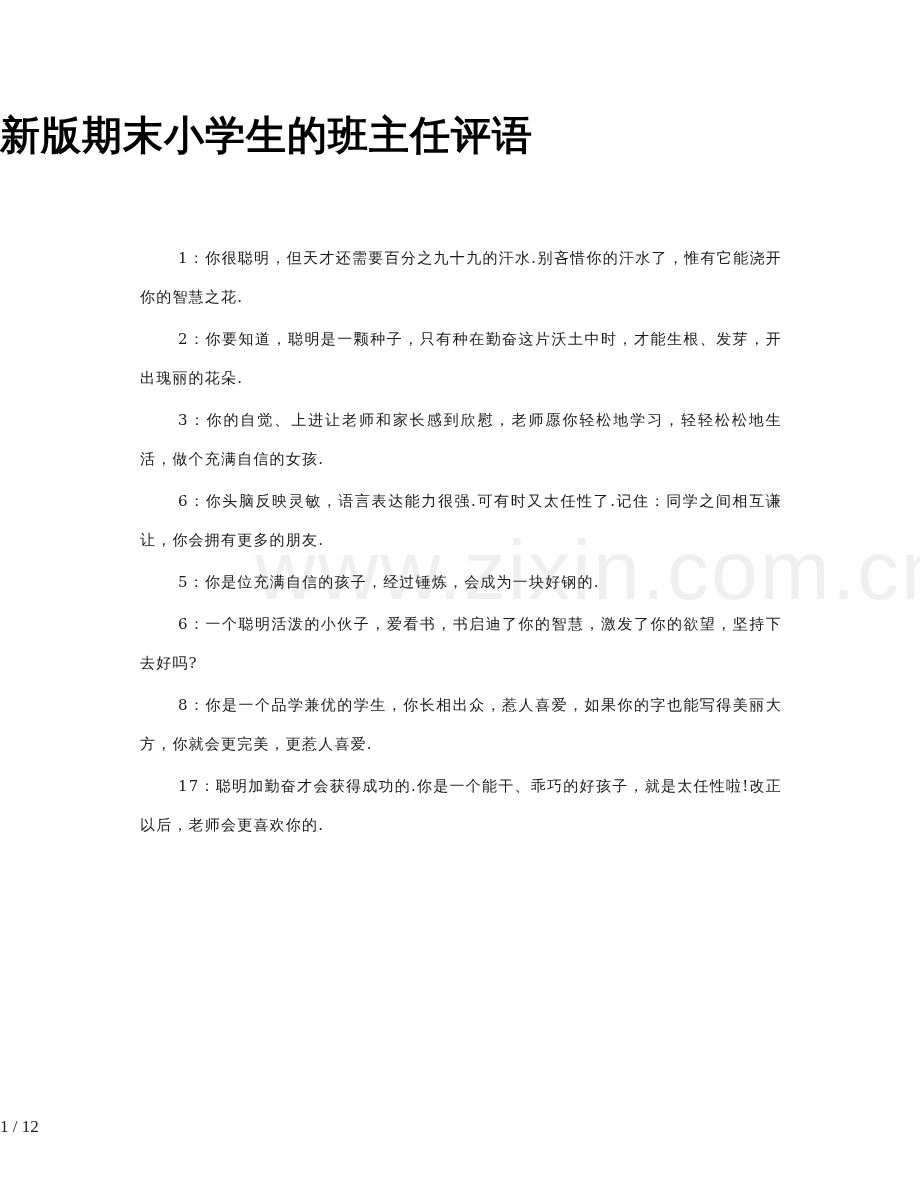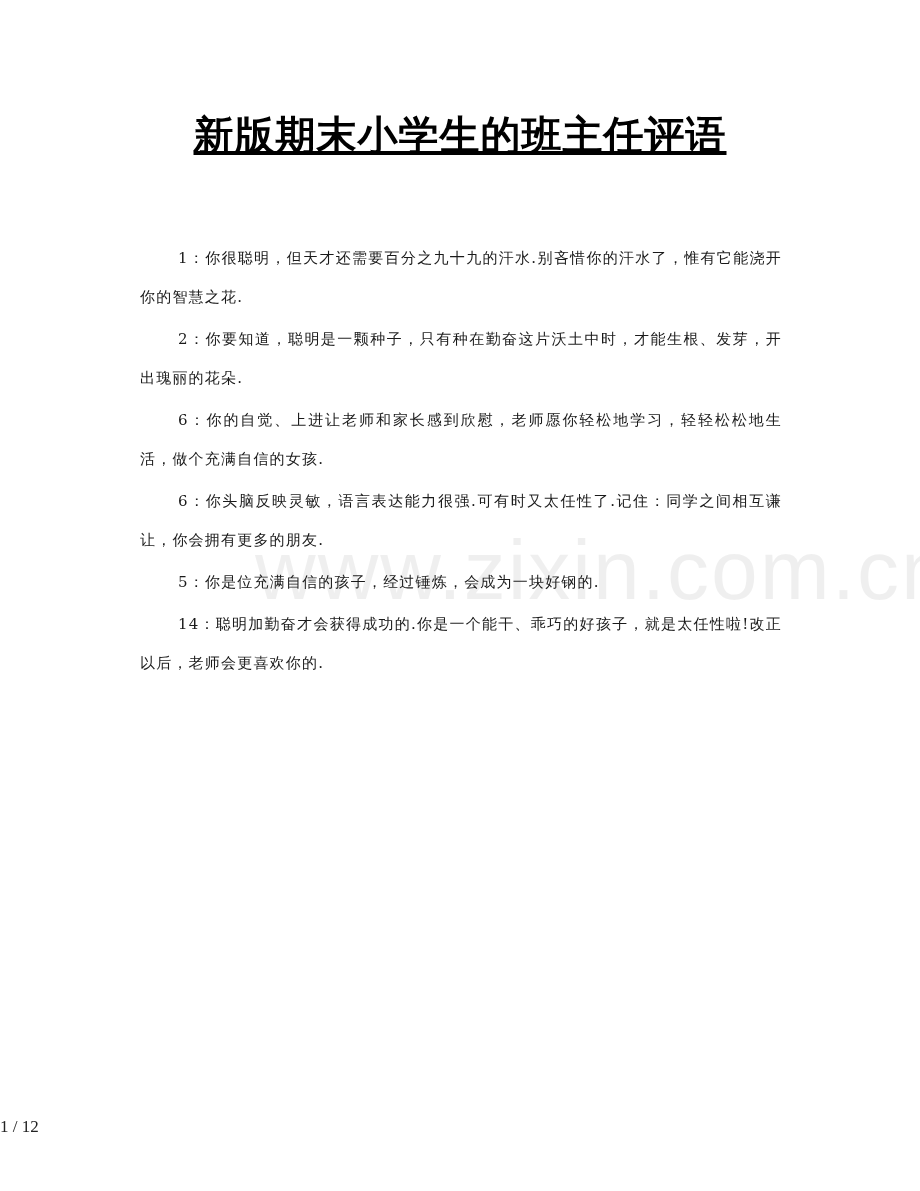--- a/index.html
+++ b/index.html
@@ -1,38 +1,40 @@
 <!DOCTYPE html>
 <html><head>
 <meta charset="utf-8">
 <style>
   html, body { margin: 0; padding: 0; background: #ffffff; }
   body { width: 920px; height: 1191px; position: relative; overflow: hidden;
          font-family: "DejaVu Serif", "Liberation Serif", serif; color: #111; }
-  .title { position: absolute; top: 108px; left: 0; width: 920px; text-align: center;
+  .title { position: absolute; top: 108px; left: 0; width: 920px; 
            font-size: 40px; font-weight: bold; letter-spacing: 1px;
-           font-family: "DejaVu Sans", sans-serif; color: #000; text-decoration: underline; }
+           font-family: "DejaVu Sans", sans-serif; color: #000; }
   .body { position: absolute; top: 236px; left: 137px; width: 648px; }
   .para { margin: 3px; font-size: 15px; line-height: 39px; text-indent: 38px;
           letter-spacing: 1.2px; text-align: justify; color: #1a1a1a; }
   .watermark { position: absolute; top: 522px; left: 255px; font-size: 84px;
                font-family: "Liberation Sans", sans-serif; color: #000; opacity: 0.06;
                letter-spacing: 2px; pointer-events: none; }
   .footer { position: absolute; top: 1117px; left: 0; width: 920px; text-align: left;
             font-size: 17px; font-family: "Liberation Serif", serif; color: #222; }
 </style>
 </head>
 <body>
 
 <div class="title">新版期末小学生的班主任评语</div>
 
 <div class="watermark">www.zixin.com.cn</div>
 
 <div class="body">
   <p class="para">1：你很聪明，但天才还需要百分之九十九的汗水.别吝惜你的汗水了，惟有它能浇开你的智慧之花.</p>
   <p class="para">2：你要知道，聪明是一颗种子，只有种在勤奋这片沃土中时，才能生根、发芽，开出瑰丽的花朵.</p>
-  <p class="para">6：你的自觉、上进让老师和家长感到欣慰，老师愿你轻松地学习，轻轻松松地生活，做个充满自信的女孩.</p>
+  <p class="para">3：你的自觉、上进让老师和家长感到欣慰，老师愿你轻松地学习，轻轻松松地生活，做个充满自信的女孩.</p>
   <p class="para">6：你头脑反映灵敏，语言表达能力很强.可有时又太任性了.记住：同学之间相互谦让，你会拥有更多的朋友.</p>
   <p class="para">5：你是位充满自信的孩子，经过锤炼，会成为一块好钢的.</p>
-  <p class="para">14：聪明加勤奋才会获得成功的.你是一个能干、乖巧的好孩子，就是太任性啦!改正以后，老师会更喜欢你的.</p>
+  <p class="para">6：一个聪明活泼的小伙子，爱看书，书启迪了你的智慧，激发了你的欲望，坚持下去好吗?</p>
+  <p class="para">8：你是一个品学兼优的学生，你长相出众，惹人喜爱，如果你的字也能写得美丽大方，你就会更完美，更惹人喜爱.</p>
+  <p class="para">17：聪明加勤奋才会获得成功的.你是一个能干、乖巧的好孩子，就是太任性啦!改正以后，老师会更喜欢你的.</p>
 </div>
 
 <div class="footer">1 / 12</div>
 
 </body></html>

